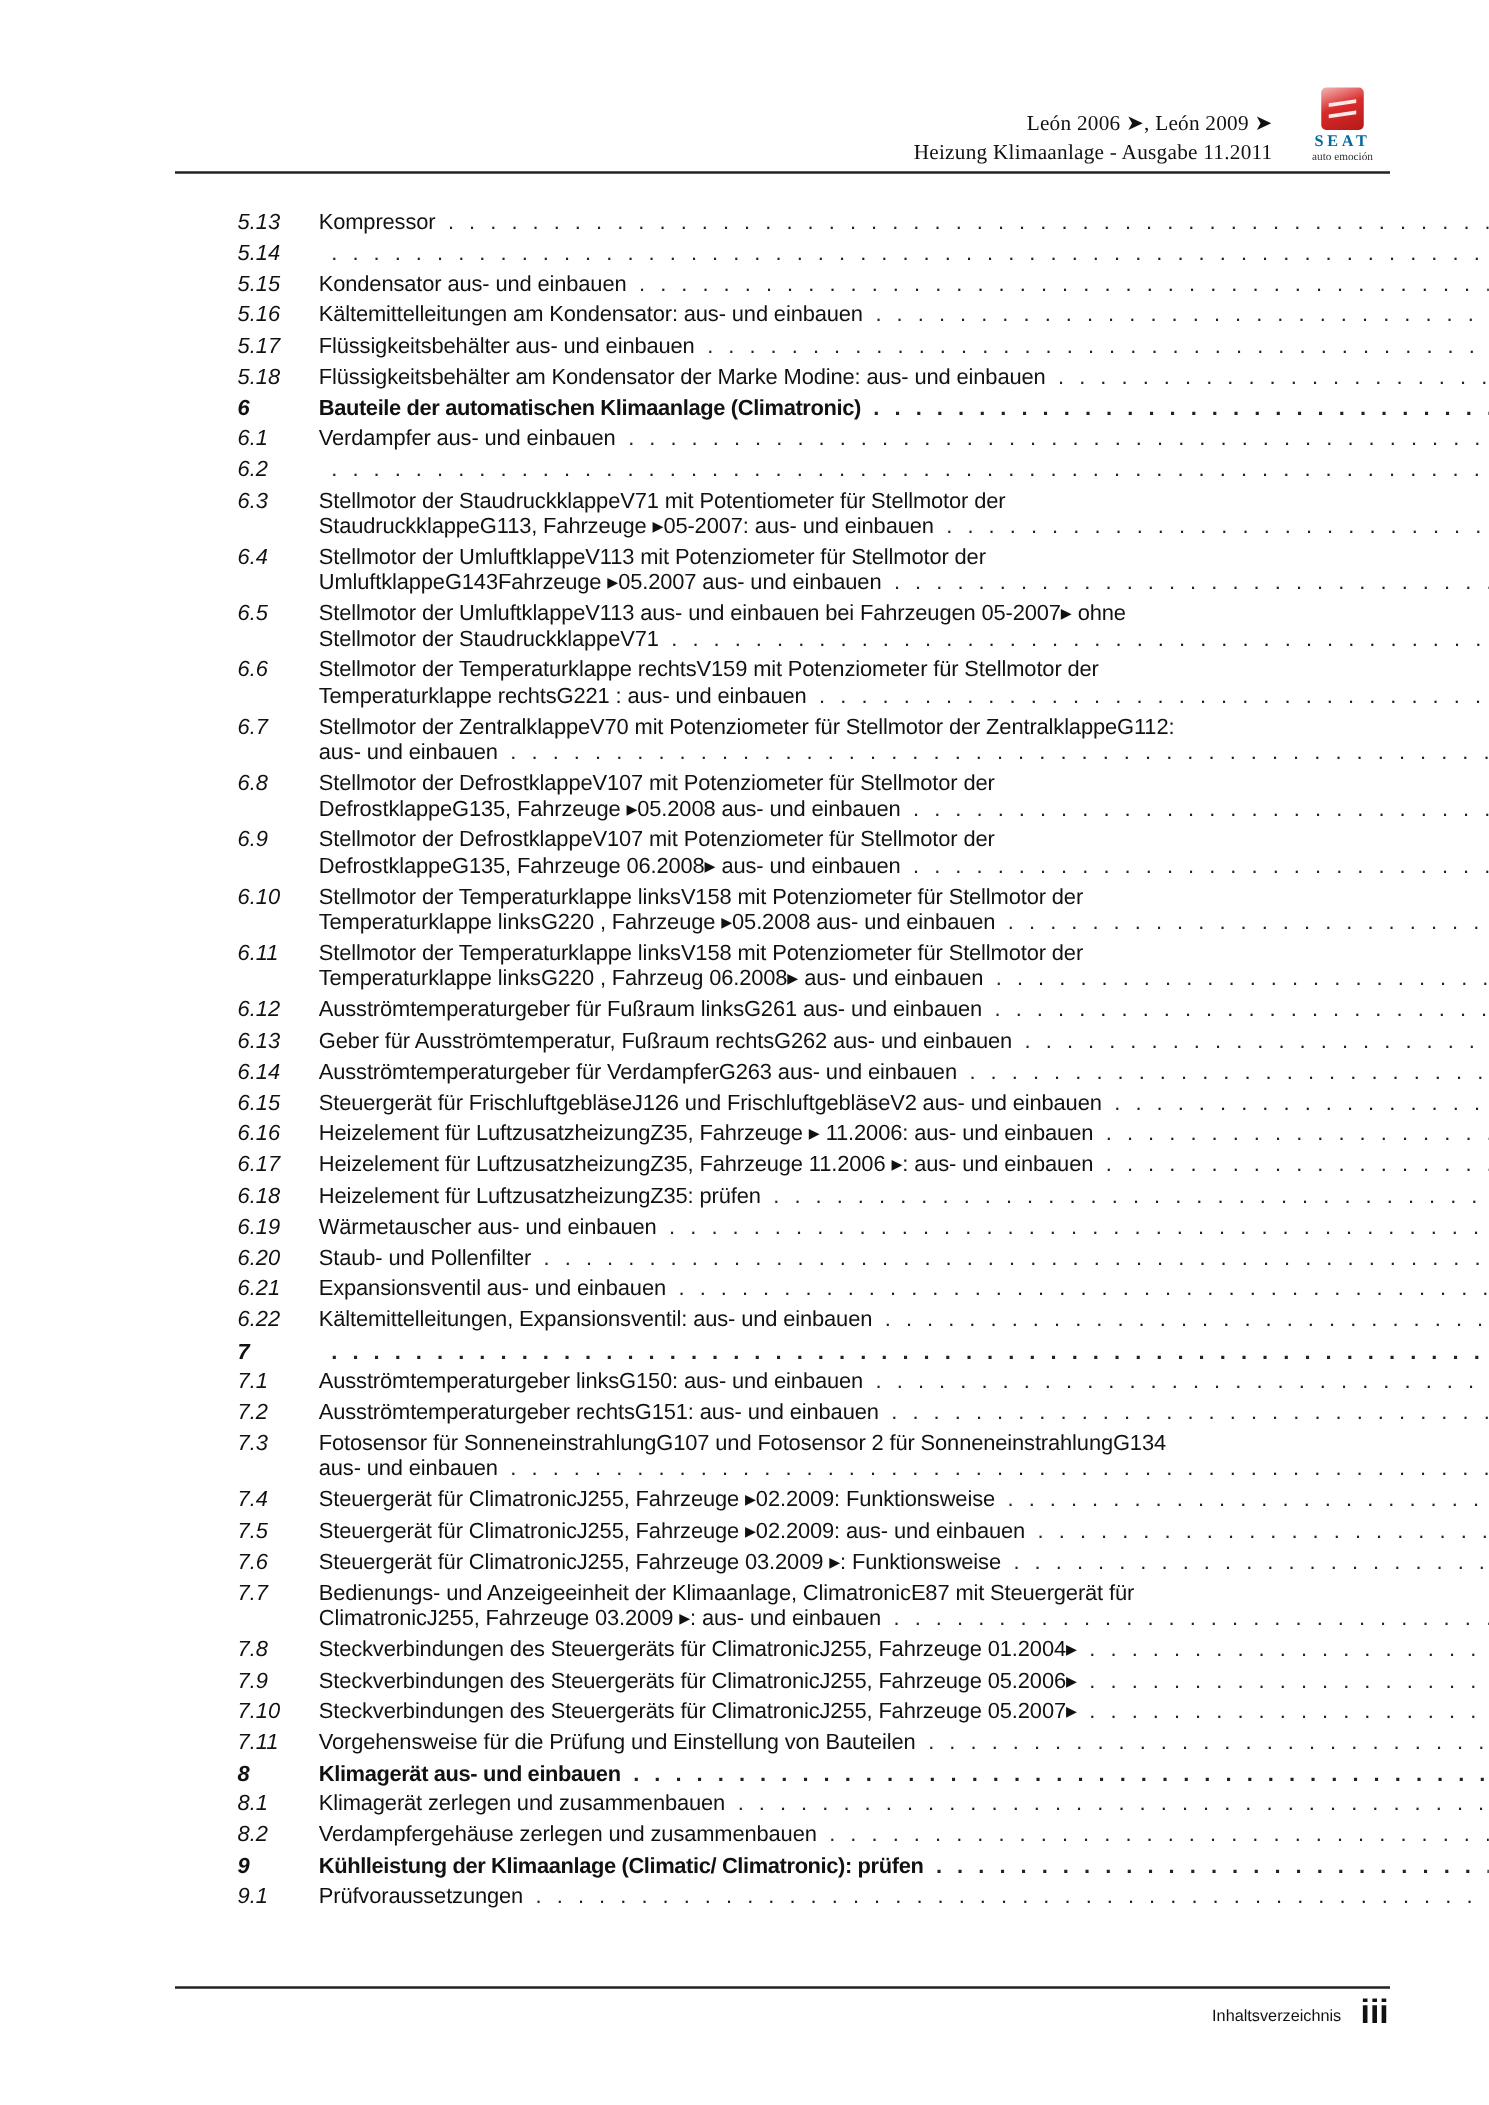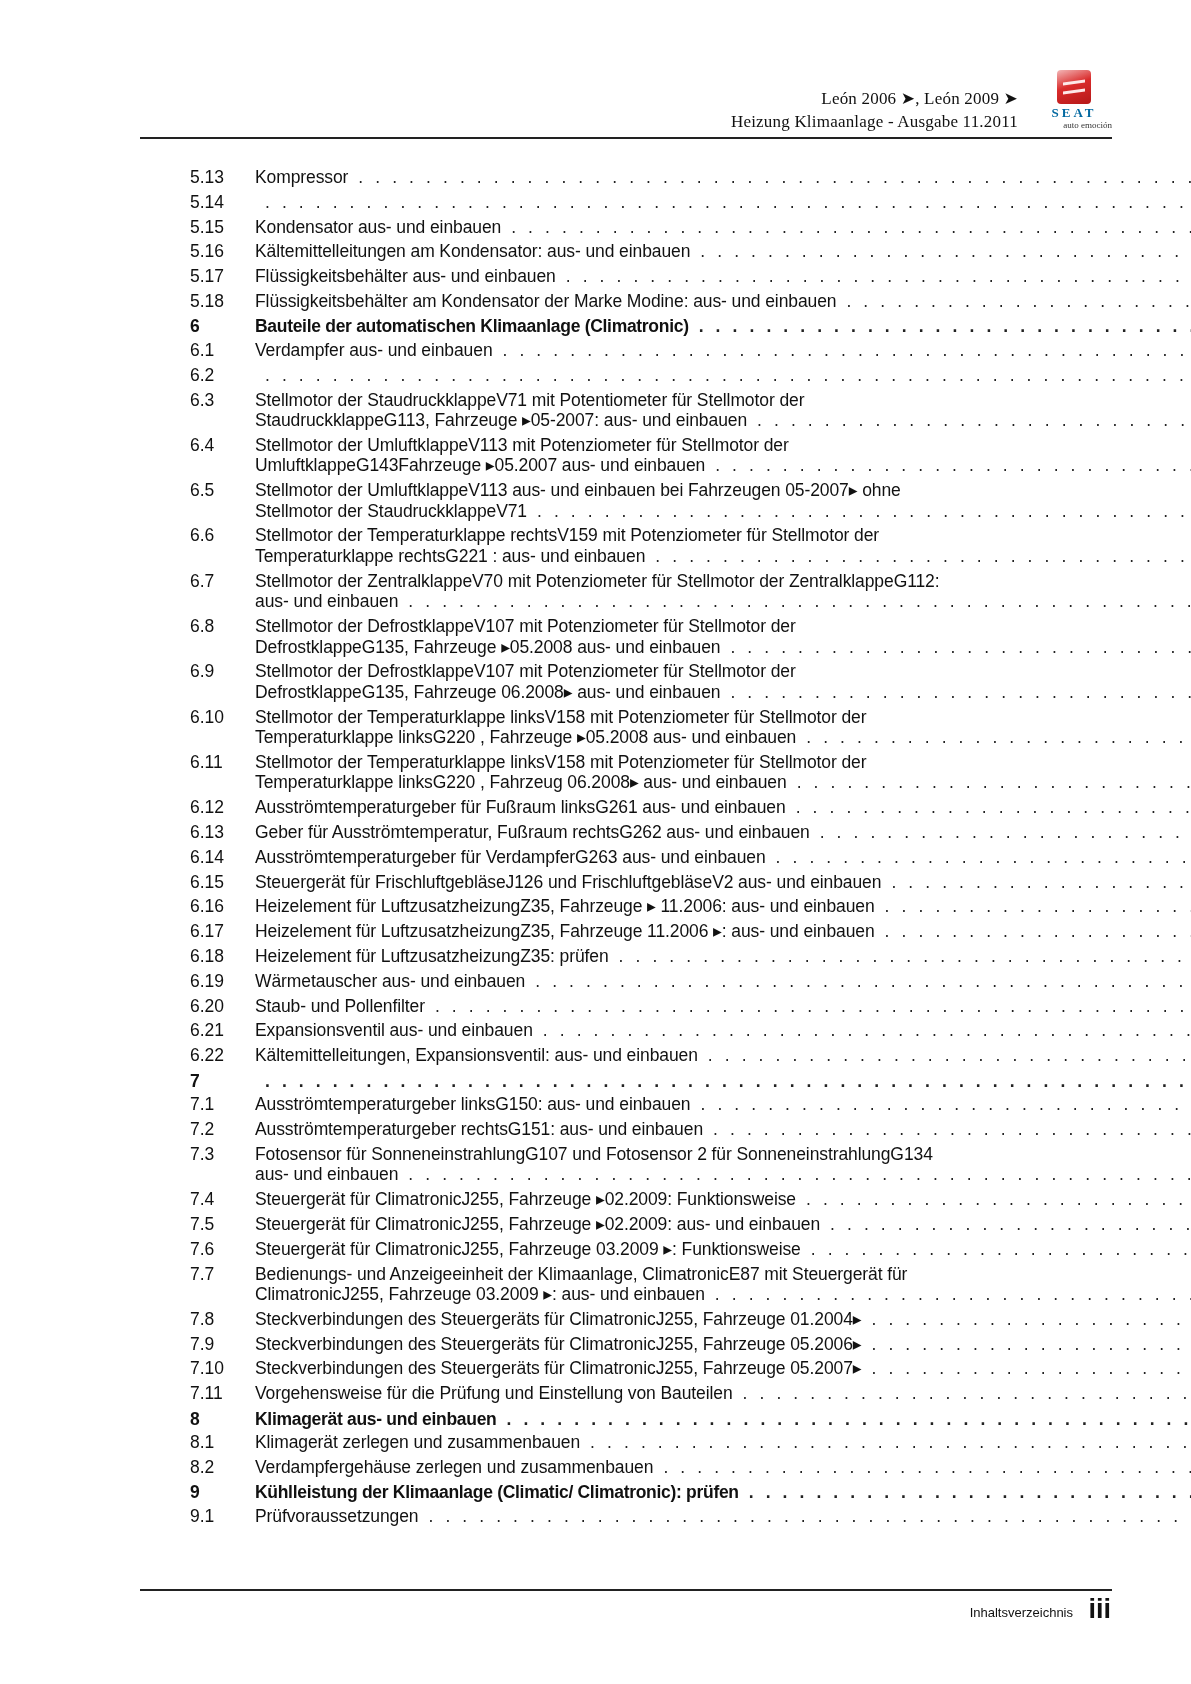--- a/index.html
+++ b/index.html
@@ -8,26 +8,26 @@
   .header { position:absolute; left:140px; top:82px; width:972px; height:56px;font-family:Liberation Serif, serif; }
   .header-line1 { position:absolute; right:94px; top:6px; font-size:17px; letter-spacing:0.2px; }
   .header-line2 { position:absolute; right:94px; top:30px; font-size:17px; letter-spacing:0.2px; }
   .logo { position:absolute; right:0; top:-12px; width:76px; height:60px; text-align:center; }
   .logo-emblem { width:34px; height:34px; margin:0 auto; border-radius:4px;
     background:linear-gradient(160deg,#f3b7b7 0%,#d92b2b 45%,#b51818 100%); position:relative; }
   .logo-emblem::before, .logo-emblem::after { content:""; position:absolute; left:6px; right:6px; height:3px; background:#fde8e8; }
   .logo-emblem::before { top:11px; transform:skewY(-8deg); }
   .logo-emblem::after { top:20px; transform:skewY(-8deg); }
   .logo-brand { color:#0369a1; font-weight:bold; font-size:13px; letter-spacing:3px; line-height:14px; margin-top:2px; }
-  .logo-tag { font-size:9px; color:#333; line-height:10px;text-align:right; }
+  .logo-tag { font-size:9px; color:#333; line-height:10px; }
   .header-rule { position:absolute; left:140px; top:137px; width:972px; height:2px; background:#222; }
 
   .toc { position:absolute; left:190px; top:167px; width:920px; }
   .row { position:relative; display:flex; font-size:17.5px; line-height:20.5px; }
-  .num { width:65px; flex:none; }
+  .num { width:65px; flex:none;font-style:italic; }
   .body { flex:1; }
   .title-line { display:block; }
   .last-line { display:flex; }
   .last-line .txt { white-space:nowrap; }
   .dots { flex:1; overflow:hidden; white-space:nowrap; margin:0 10px; letter-spacing:3.6px; color:#222; }
   .dots::before { content:". . . . . . . . . . . . . . . . . . . . . . . . . . . . . . . . . . . . . . . . . . . . . . . . . . . . . . . . . . . . . . . . . . . . . . . . . . . . . . . . . . . . . . . . . . . . . . . . . . . . . . . . . . . . . . . . . . . . . . . . . . . . ."; }
   .row.sub { margin-bottom:4.3px; }
   .row.chap { font-weight:bold; margin-top:5px; margin-bottom:3px; letter-spacing:-0.3px; }
   .row.chap .body { font-family:"Liberation Sans", sans-serif; transform-origin:left; }
   .row.sub .txt, .row.sub .title-line { letter-spacing:-0.1px; }

